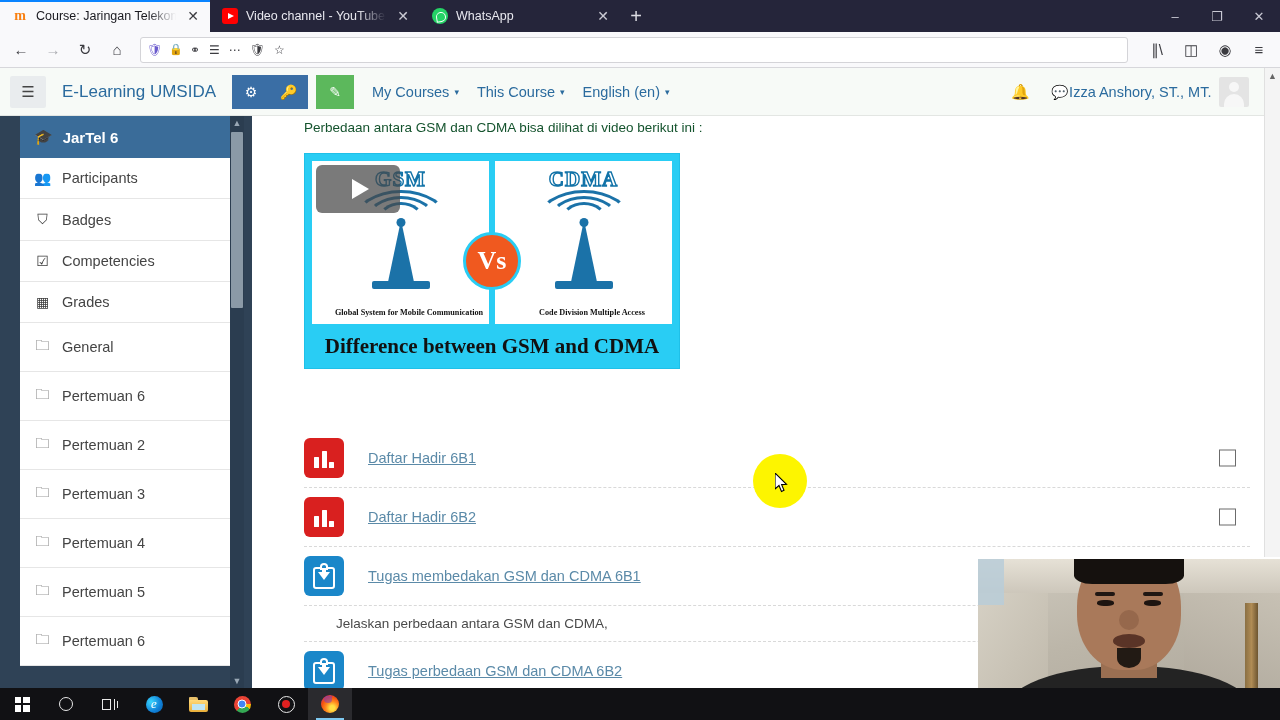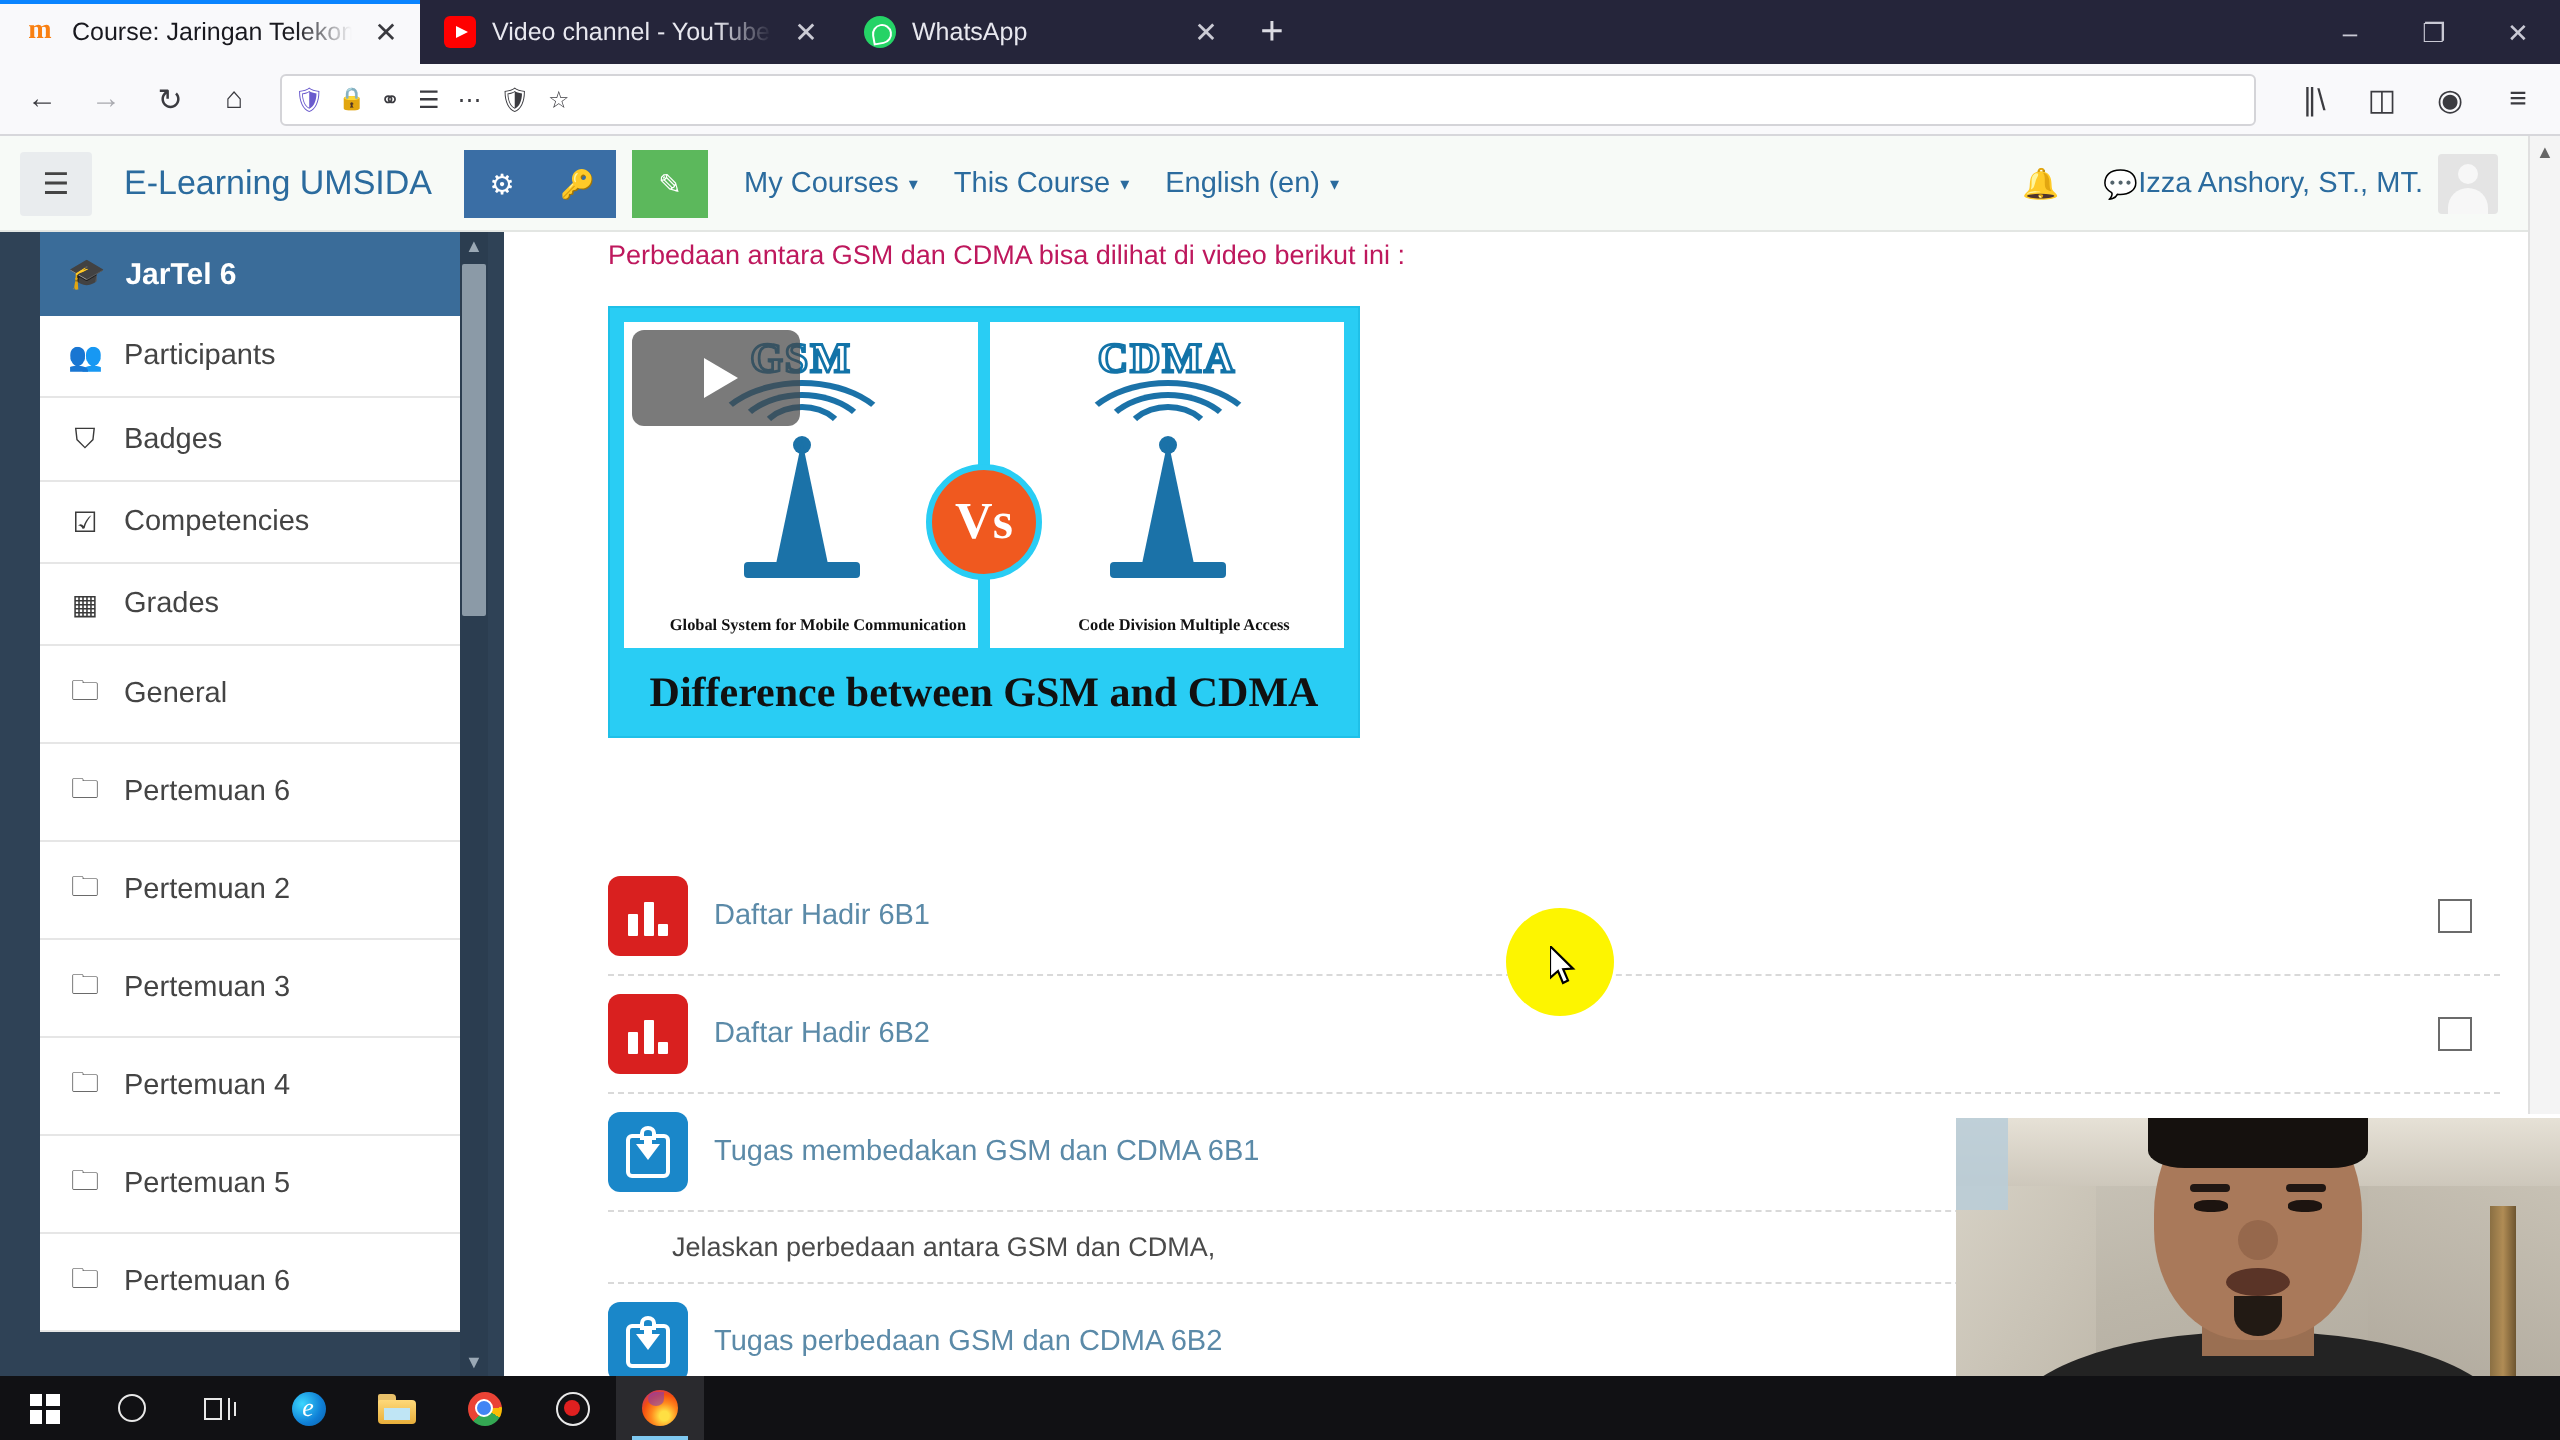--- a/index.html
+++ b/index.html
@@ -164,21 +164,21 @@
     position: absolute; bottom: 0; left: 0; width: 14px; height: 14px;
     color: #9aa8b5; font-size: 9px; text-align: center; line-height: 14px;
   }
 
   
   .main {
     flex: 1; background: #fff; position: relative; overflow: hidden;
     padding-left: 52px; padding-right: 30px;
   }
   .intro-text {
-    font-size: 13.5px; color: #be185d; padding-top: 4px; white-space: nowrap;
+    font-size: 13.5px; color: #14532d; padding-top: 4px; white-space: nowrap;
   }
   .video-box {
     width: 376px; height: 216px; margin-top: 18px; position: relative;
     background: #29cdf4; border: 1px solid #1fc0e8; overflow: hidden;
   }
   .vb-inner { position: absolute; left: 7px; top: 7px; right: 7px; bottom: 44px; display: flex; gap: 6px; justify-content: center; }
   .vb-half {
     flex: 1; background: #fff; position: relative; display: flex;
     flex-direction: column; align-items: center; justify-content: flex-start;
     padding-top: 6px;
@@ -242,21 +242,21 @@
     display: flex; align-items: center; padding: 9px 0;
     border-bottom: 1px dashed #d9d9d9; position: relative;
   }
   .act-icon {
     width: 40px; height: 40px; border-radius: 6px; flex: 0 0 40px;
     display: flex; align-items: center; justify-content: center; color: #fff;
   }
   .ic-red { background: #d9201f; }
   .ic-blue { background: #1a87c9; }
   .act-label {
-    font-size: 14.5px; color: #5b8aa8; margin-left: 13px; white-space: nowrap;
+    font-size: 14.5px; color: #5b8aa8; margin-left: 24px; white-space: nowrap; text-decoration: underline;
   }
   .act-check {
     position: absolute; right: 14px; top: 50%; transform: translateY(-50%);
     width: 17px; height: 17px; border: 1.6px solid #6b6b6b; background: #fff;
   }
   .act-desc {
     font-size: 13.5px; color: #4a4a4a; padding: 10px 0 10px 32px;
     border-bottom: 1px dashed #d9d9d9; white-space: nowrap;
   }
   .bars { display: flex; align-items: flex-end; gap: 2.5px; height: 19px; }

